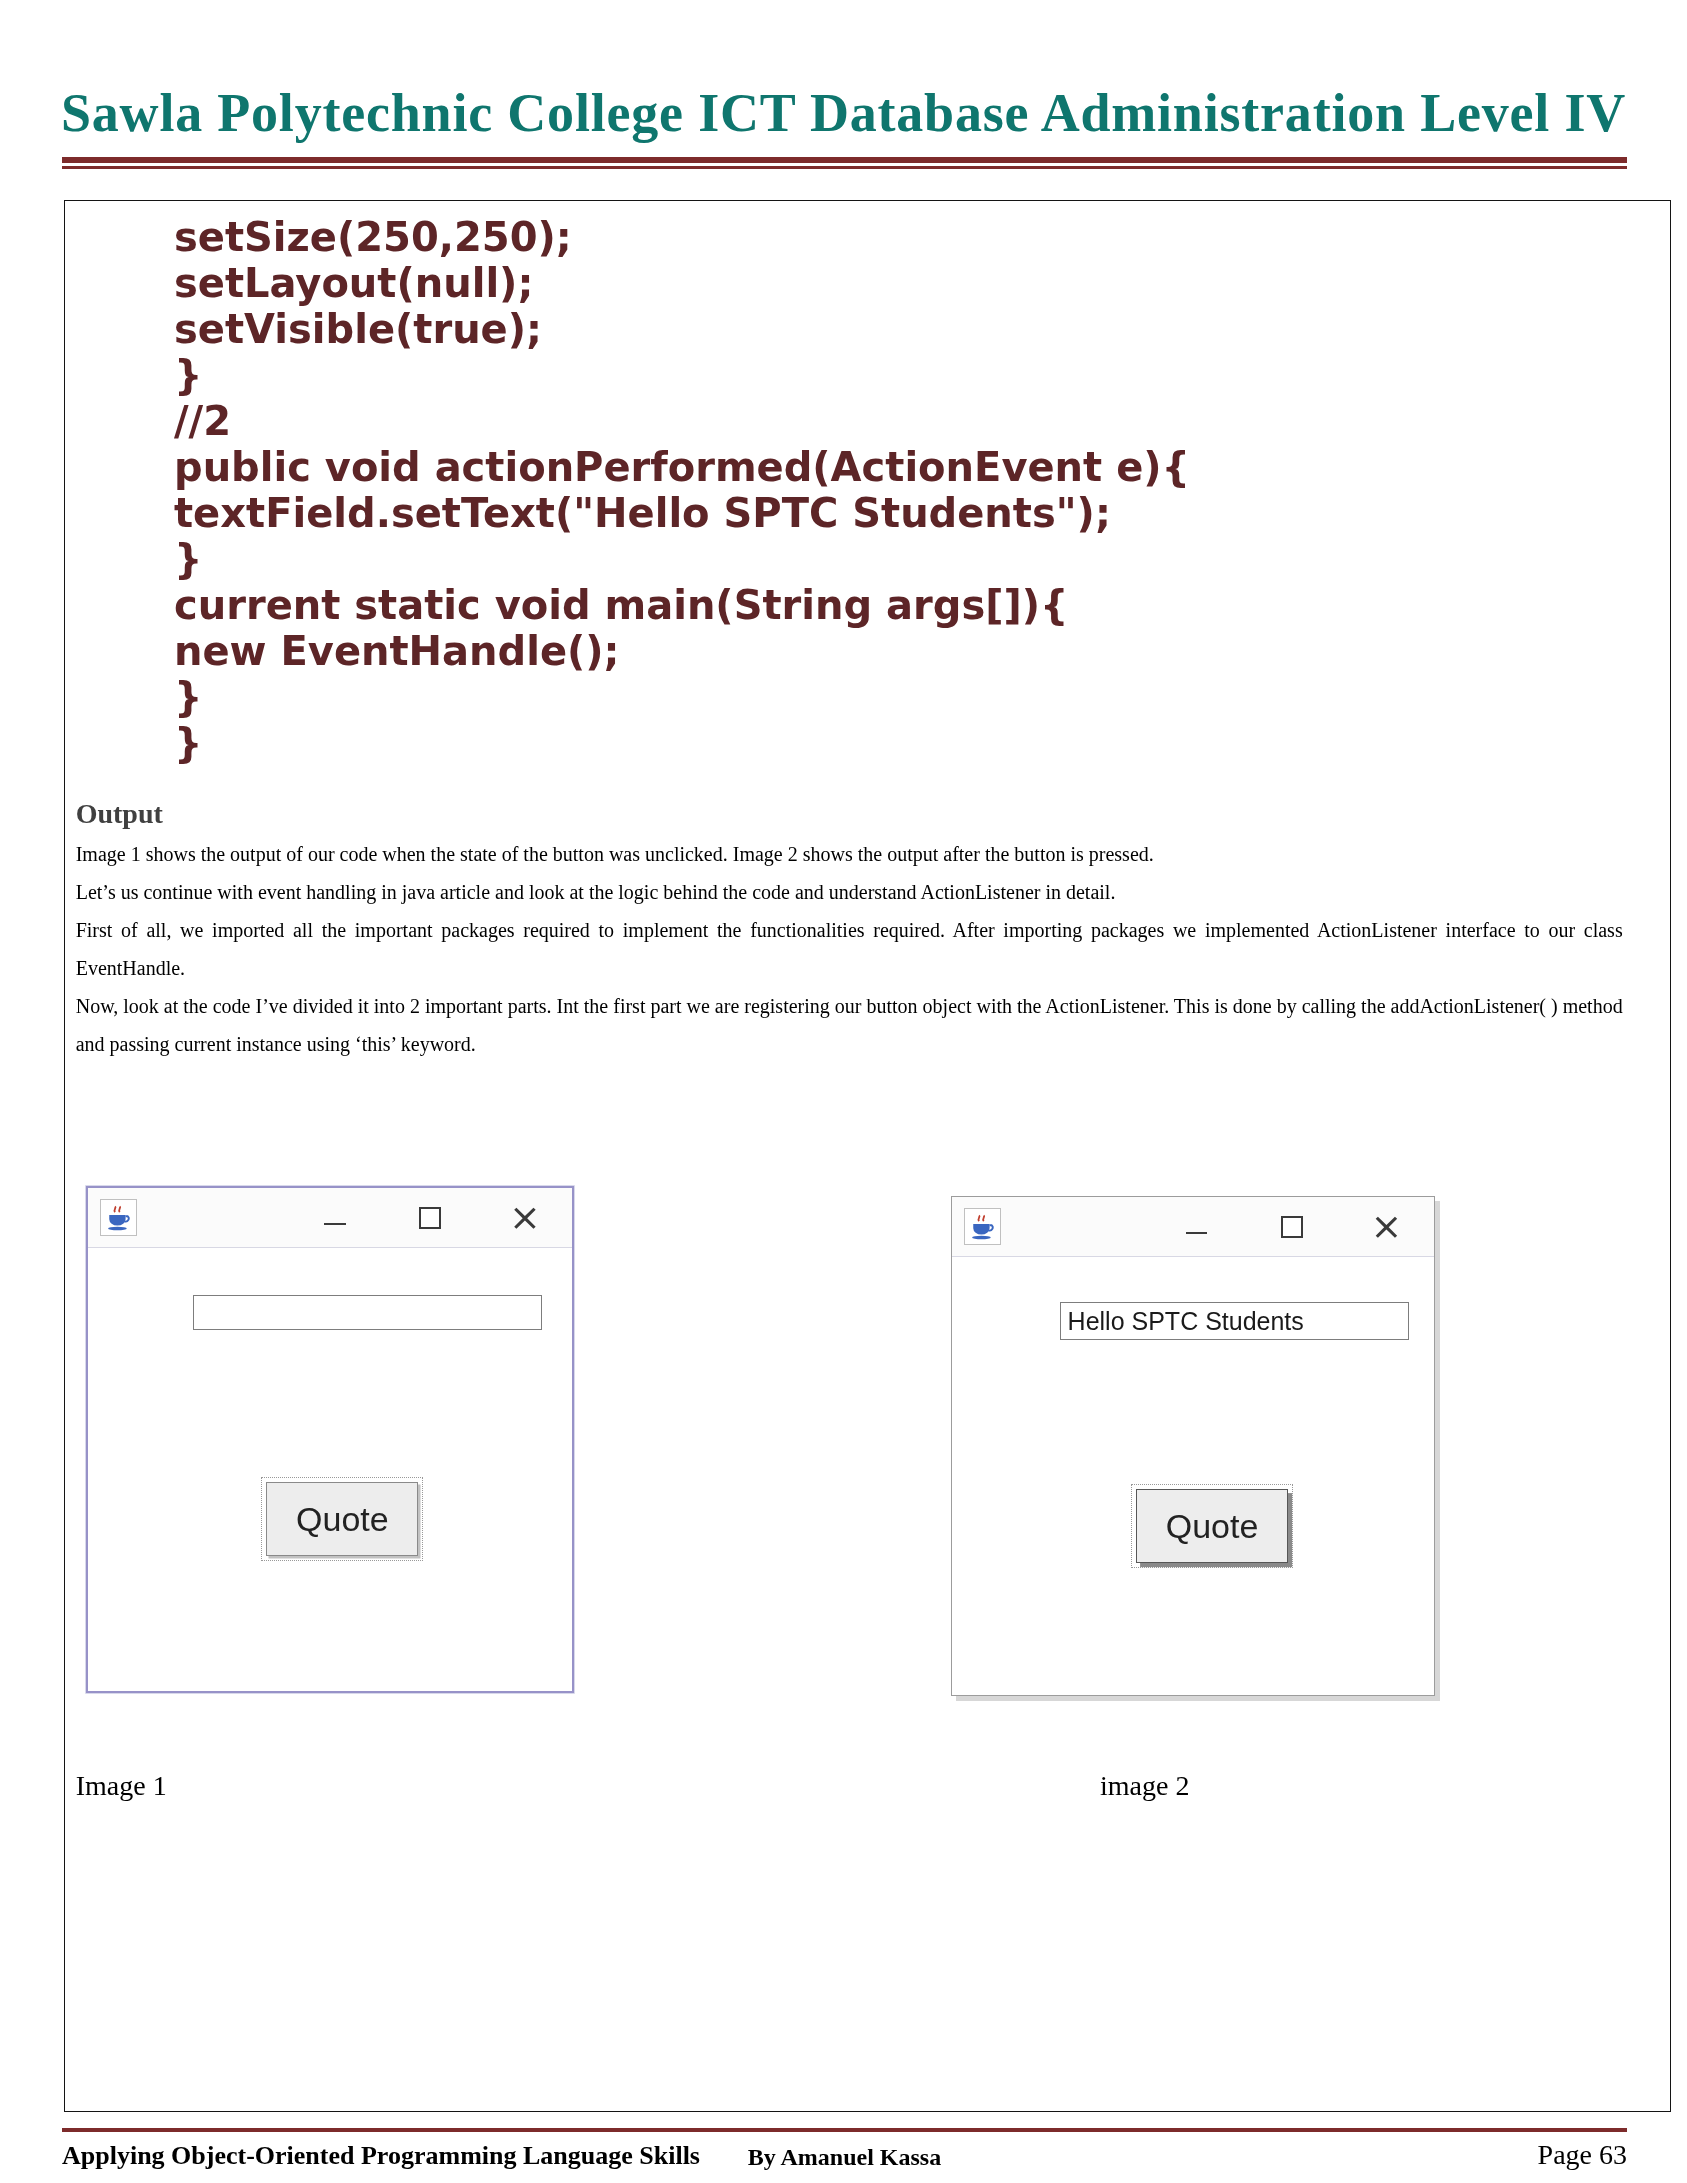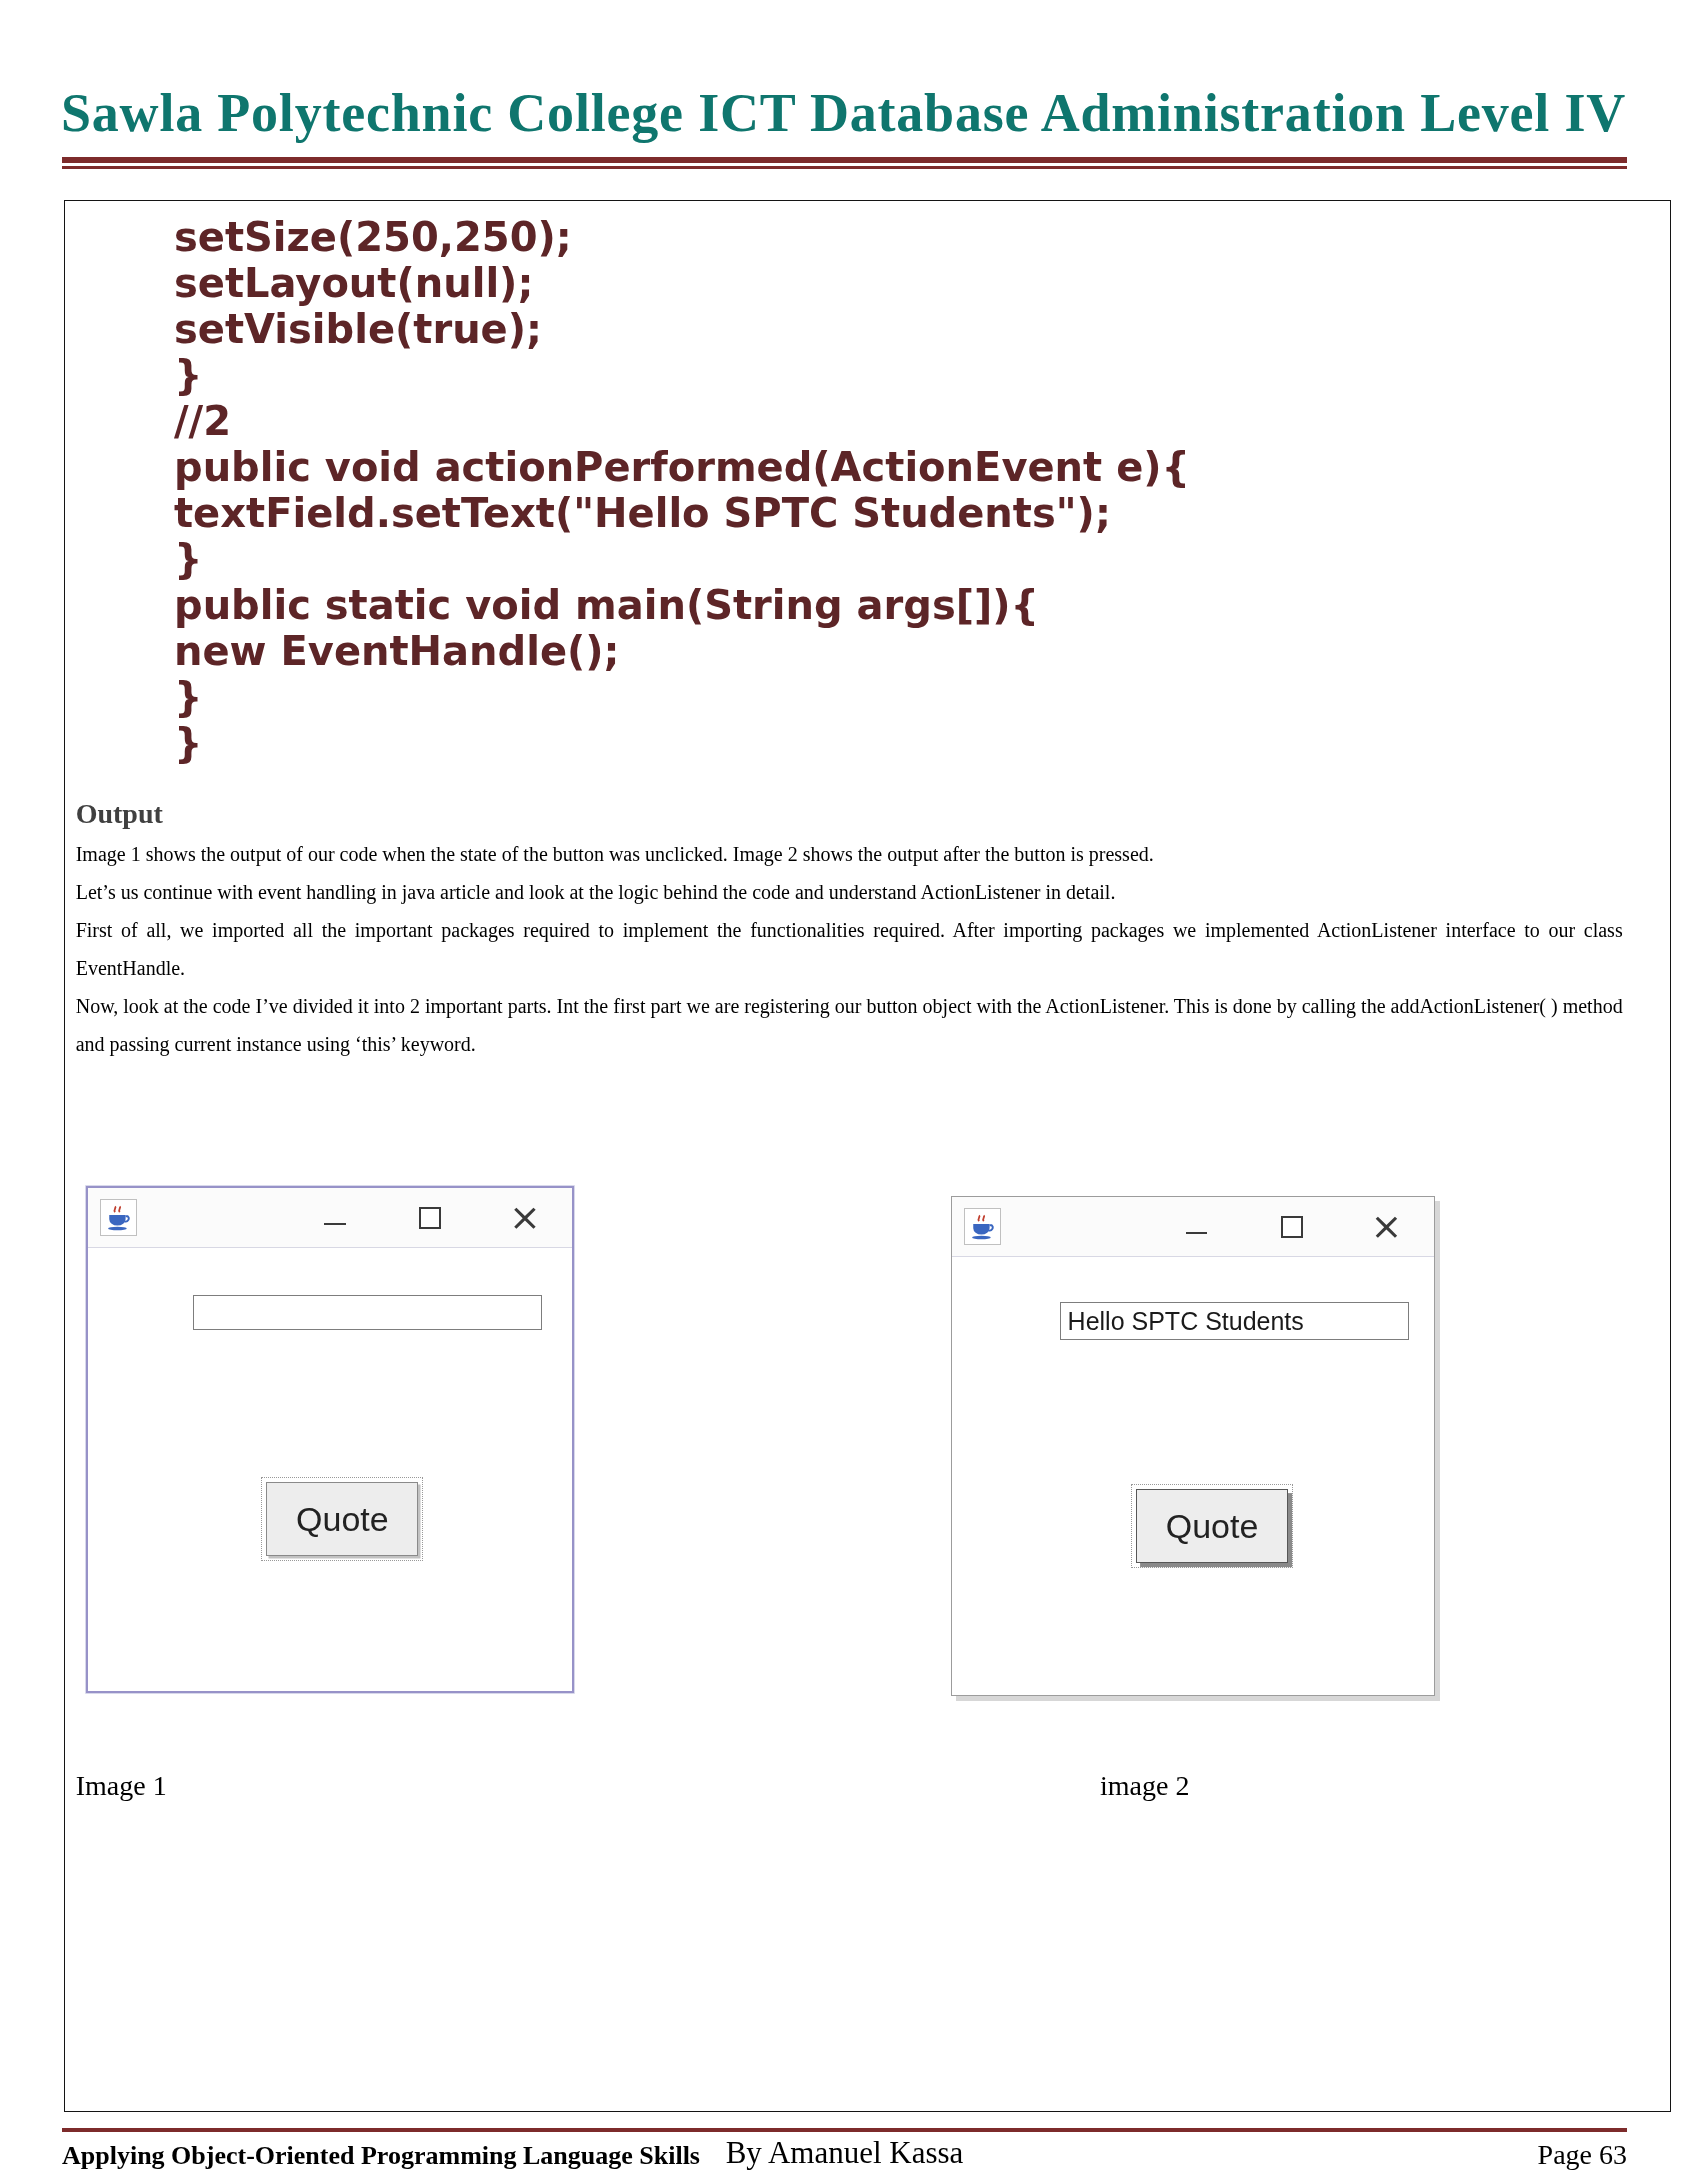--- a/index.html
+++ b/index.html
@@ -76,21 +76,21 @@
   .caption1 { left:10.7px; }
   .caption2 { left:1035px; }
 
   
   .footer-rule { position:absolute; left:62px; top:2128px; width:1565px; height:4.1px; background:#7d2b2b; }
   .footer-row {
     position:absolute; left:62px; top:2139px; width:1565px;
     display:flex; justify-content:space-between; align-items:flex-end;
   }
   .f-left  { font-weight:bold; font-size:26px; }
-  .f-center { position:absolute; left:50%; transform:translateX(-50%); font-weight:normal; font-size:31px; }
+  .f-center { position:absolute; left:50%; transform:translateX(-50%); font-weight:bold; font-size:24px; }
   .f-right { font-size:28px; }
 </style>
 </head>
 <body>
 
 <div class="page">
 
   <h1 class="page-title">Sawla Polytechnic College ICT Database Administration Level IV</h1>
   <div class="header-rule">
     <div class="rule-thick"></div>
@@ -101,21 +101,21 @@
 
     <div class="code-block">
       <div class="code-line">setSize(250,250);</div>
       <div class="code-line">setLayout(null);</div>
       <div class="code-line">setVisible(true);</div>
       <div class="code-line">}</div>
       <div class="code-line">//2</div>
       <div class="code-line">public void actionPerformed(ActionEvent e){</div>
       <div class="code-line">textField.setText("Hello SPTC Students");</div>
       <div class="code-line">}</div>
-      <div class="code-line">public static void main(String args[]){</div>
+      <div class="code-line">current static void main(String args[]){</div>
       <div class="code-line">new EventHandle();</div>
       <div class="code-line">}</div>
       <div class="code-line">}</div>
     </div>
 
     <div class="text-flow">
       <h2 class="output-heading">Output</h2>
       <p class="para">Image 1 shows the output of our code when the state of the button was unclicked.  Image 2 shows the output after the button is pressed.</p>
       <p class="para">Let’s us continue with event handling in java article and look at the logic behind the code and understand ActionListener in detail.</p>
       <p class="para">First of all, we imported all the important packages required to implement the functionalities required.  After importing packages we implemented ActionListener interface to our class EventHandle.</p>

